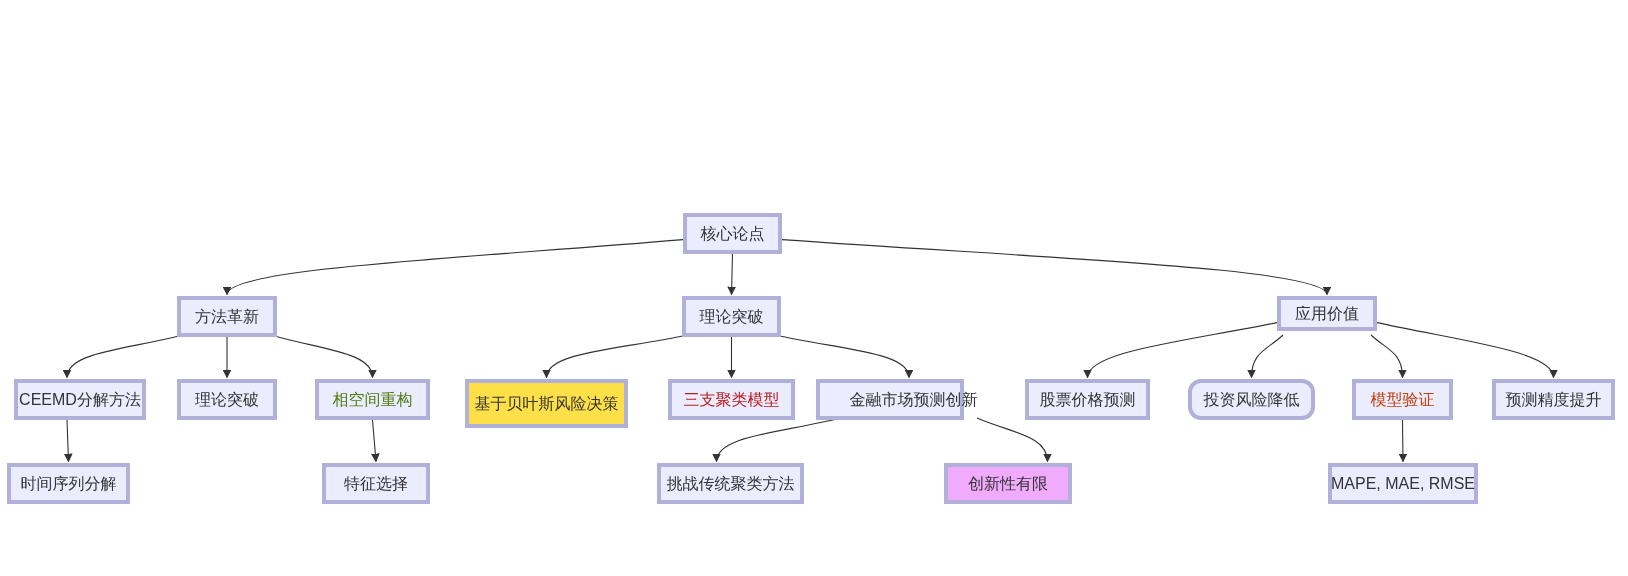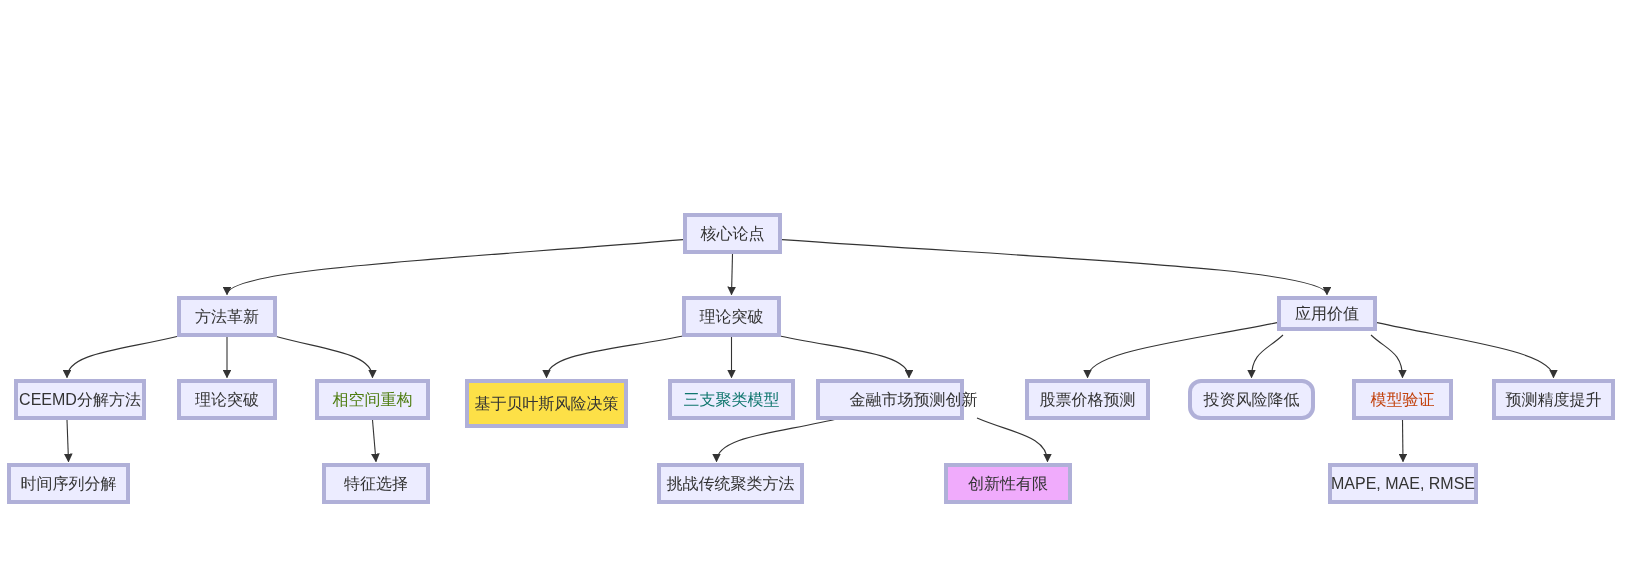--- a/index.html
+++ b/index.html
@@ -87,21 +87,21 @@
     </div>
     <div class="node" style="left: 177px; top: 379px; width: 100px; height: 41px; background: rgb(236, 236, 255); border-color: rgb(176, 176, 216); color: rgb(51, 51, 51);">
       <span>理论突破</span>
     </div>
     <div class="node" style="left: 315px; top: 379px; width: 115px; height: 41px; background: rgb(236, 236, 255); border-color: rgb(176, 176, 216); color: #4d7c0f;">
       <span>相空间重构</span>
     </div>
     <div class="node" style="left: 465px; top: 379px; width: 163px; height: 49px; background: #fde047; border-color: rgb(176, 176, 216); color: rgb(51, 51, 51); text-align: right;">
       <span>基于贝叶斯风险决策</span>
     </div>
-    <div class="node" style="left: 668px; top: 379px; width: 127px; height: 41px; background: rgb(236, 236, 255); border-color: rgb(176, 176, 216); color: #0f766e;">
+    <div class="node" style="left: 668px; top: 379px; width: 127px; height: 41px; background: rgb(236, 236, 255); border-color: rgb(176, 176, 216); color: #b91c1c;">
       <span>三支聚类模型</span>
     </div>
     <div class="node" style="left: 816px; top: 379px; width: 148px; height: 41px; background: rgb(236, 236, 255); border-color: rgb(176, 176, 216); color: rgb(51, 51, 51); padding-left: 47px;">
       <span>金融市场预测创新</span>
     </div>
     <div class="node" style="left: 1025px; top: 379px; width: 125px; height: 41px; background: rgb(236, 236, 255); border-color: rgb(176, 176, 216); color: rgb(51, 51, 51);">
       <span>股票价格预测</span>
     </div>
     <div class="node" style="left: 1188px; top: 379px; width: 127px; height: 41px; background: rgb(236, 236, 255); border-color: rgb(176, 176, 216); color: rgb(51, 51, 51); border-radius: 13px;">
       <span>投资风险降低</span>

